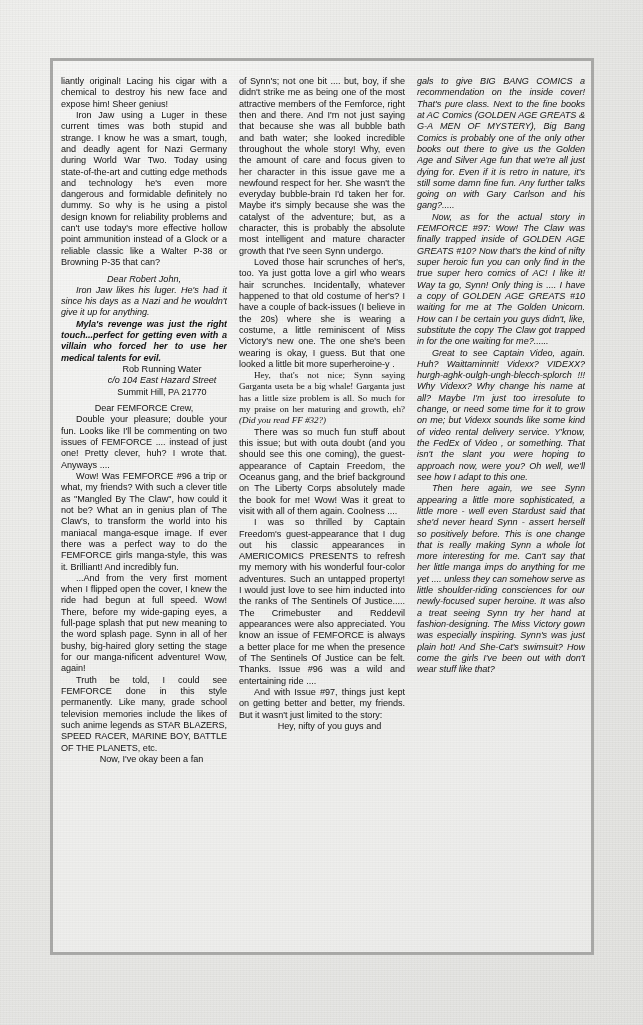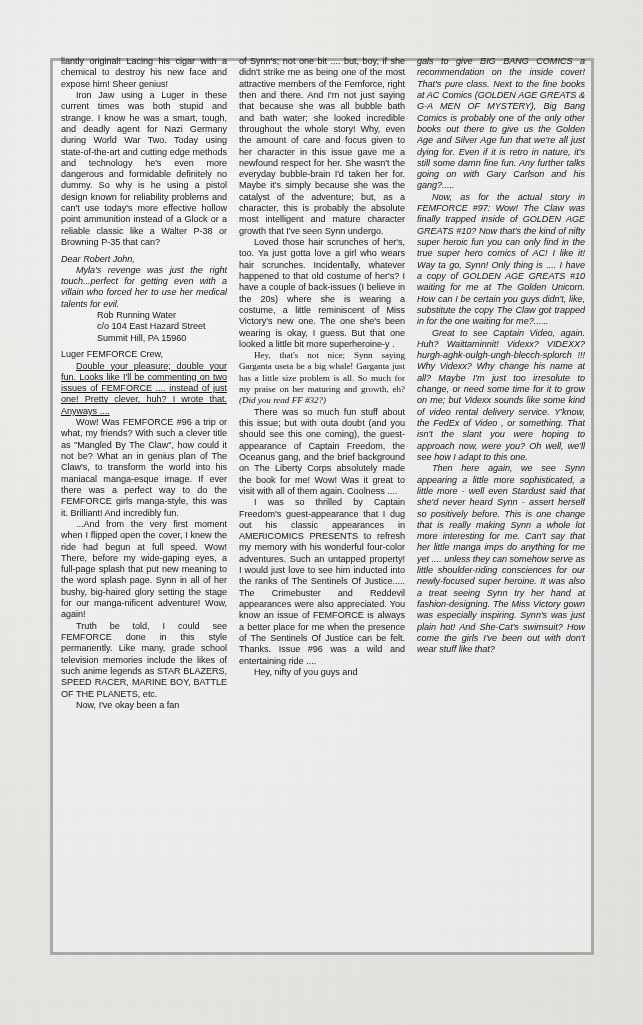--- a/index.html
+++ b/index.html
@@ -37,21 +37,21 @@
     height: 897px;
     border: 3px solid #a9a9a7;
     box-sizing: border-box;
     background: rgba(255,255,255,0.30);
   }
 
   
   #letters-body {
     position: absolute;
     left: 61px;
-    top: 56px;
+    top: 76px;
     width: 524px;
     height: 872px;
     display: flex;
     flex-direction: row;
     justify-content: space-between;
     align-items: flex-start;
   }
   .letter-column {
     width: 166px;
     height: 872px;
@@ -68,21 +68,21 @@
     color: #131313;
     text-align: justify;
     text-justify: inter-word;
     letter-spacing: -0.04px;
     word-spacing: 0.1px;
     -webkit-font-smoothing: none;
   }
   p.para.indent { text-indent: 15px; }
   p.para.gap    { margin-top: 5.2px; }
   p.para.italic { font-style: italic; }
-  p.para.nojust { text-align: left; }
+  p.para.nojust { text-align: center; }
 
   .sig-block p.para { margin: 0; padding-left: 36px; }
 
   
   #scan-noise {
     position: absolute;
     left: 0; top: 0;
     width: 643px; height: 1025px;
     pointer-events: none;
     opacity: 0.40;
@@ -97,40 +97,42 @@
 <div id="page-scan" style="background-color: rgb(238, 238, 236);"></div>
 
 <div id="border-frame" style="border-color: rgb(169, 169, 167);"></div>
 
 <div id="letters-body">
 
   <div class="letter-column col-1">
     <p class="para" style="color: rgb(19, 19, 19);">liantly original! Lacing his cigar with a chemical to destroy his new face and expose him! Sheer genius!</p>
     <p class="para indent" style="color: rgb(19, 19, 19);">Iron Jaw using a Luger in these current times was both stupid and strange. I know he was a smart, tough, and deadly agent for Nazi Germany during World War Two. Today using state-of-the-art and cutting edge methods and technology he's even more dangerous and formidable definitely no dummy. So why is he using a pistol design known for reliability problems and can't use today's more effective hollow point ammunition instead of a Glock or a reliable classic like a Walter P-38 or Browning P-35 that can?</p>
     <p class="para italic gap nojust" style="color: rgb(19, 19, 19);">Dear Robert John,</p>
-    <p class="para italic indent" style="color: rgb(19, 19, 19);">Myla's revenge was just the right touch...perfect for getting even with a villain who forced her to use her medical talents for evil.</p>
+    <p class="para italic indent" style="color: rgb(19, 19, 19);">Iron Jaw likes his luger. He's had it since his days as a Nazi and he wouldn't give it up for anything.</p>
+    <p class="para italic indent" style="color: rgb(19, 19, 19); font-weight: bold;">Myla's revenge was just the right touch...perfect for getting even with a villain who forced her to use her medical talents for evil.</p>
     <div class="sig-block">
       <p class="para nojust gap" style="color: rgb(19, 19, 19);">Rob Running Water</p>
-      <p class="para nojust" style="color: rgb(19, 19, 19);">c/o 104 East Hazard Street</p>
-      <p class="para nojust" style="color: rgb(19, 19, 19);">Summit Hill, PA 15960</p>
+      <p class="para nojust" style="color: rgb(19, 19, 19); font-style: italic;">c/o 104 East Hazard Street</p>
+      <p class="para nojust" style="color: rgb(19, 19, 19);">Summit Hill, PA 21770</p>
     </div>
-    <p class="para nojust gap" style="color: rgb(19, 19, 19);">Luger FEMFORCE Crew,</p>
-    <p class="para indent" style="color: rgb(19, 19, 19); text-decoration: underline;">Double your pleasure; double your fun. Looks like I'll be commenting on two issues of FEMFORCE .... instead of just one! Pretty clever, huh? I wrote that. Anyways ....</p>
+    <p class="para nojust gap" style="color: rgb(19, 19, 19);">Dear FEMFORCE Crew,</p>
+    <p class="para indent" style="color: rgb(19, 19, 19);">Double your pleasure; double your fun. Looks like I'll be commenting on two issues of FEMFORCE .... instead of just one! Pretty clever, huh? I wrote that. Anyways ....</p>
     <p class="para indent" style="color: rgb(19, 19, 19);">Wow! Was FEMFORCE #96 a trip or what, my friends? With such a clever title as "Mangled By The Claw", how could it not be? What an in genius plan of The Claw's, to transform the world into his maniacal manga-esque image. If ever there was a perfect way to do the FEMFORCE girls manga-style, this was it. Brilliant! And incredibly fun.</p>
     <p class="para indent" style="color: rgb(19, 19, 19);">...And from the very first moment when I flipped open the cover, I knew the ride had begun at full speed. Wow! There, before my wide-gaping eyes, a full-page splash that put new meaning to the word splash page. Synn in all of her bushy, big-haired glory setting the stage for our manga-nificent adventure! Wow, again!</p>
     <p class="para indent" style="color: rgb(19, 19, 19);">Truth be told, I could see FEMFORCE done in this style permanently. Like many, grade school television memories include the likes of such anime legends as STAR BLAZERS, SPEED RACER, MARINE BOY, BATTLE OF THE PLANETS, etc.</p>
     <p class="para indent nojust" style="color: rgb(19, 19, 19);">Now, I've okay been a fan</p>
   </div>
 
   <div class="letter-column col-2">
     <p class="para" style="color: rgb(19, 19, 19);">of Synn's; not one bit .... but, boy, if she didn't strike me as being one of the most attractive members of the Femforce, right then and there. And I'm not just saying that because she was all bubble bath and bath water; she looked incredible throughout the whole story! Why, even the amount of care and focus given to her character in this issue gave me a newfound respect for her. She wasn't the everyday bubble-brain I'd taken her for. Maybe it's simply because she was the catalyst of the adventure; but, as a character, this is probably the absolute most intelligent and mature character growth that I've seen Synn undergo.</p>
     <p class="para indent" style="color: rgb(19, 19, 19);">Loved those hair scrunches of her's, too. Ya just gotta love a girl who wears hair scrunches. Incidentally, whatever happened to that old costume of her's? I have a couple of back-issues (I believe in the 20s) where she is wearing a costume, a little reminiscent of Miss Victory's new one. The one she's been wearing is okay, I guess. But that one looked a little bit more superheroine-y .</p>
     <p class="para indent" style="color: rgb(19, 19, 19); font-family: Liberation Serif, serif;"><span>Hey, that's not nice; Synn saying Garganta useta be a big whale! Garganta just has a little size problem is all. So much for my praise on her maturing and growth, eh? </span><span class="italic" style="font-style:italic">(Did you read FF #32?)</span></p>
     <p class="para indent" style="color: rgb(19, 19, 19);">There was so much fun stuff about this issue; but with outa doubt (and you should see this one coming), the guest-appearance of Captain Freedom, the Oceanus gang, and the brief background on The Liberty Corps absolutely made the book for me! Wow! Was it great to visit with all of them again. Coolness ....</p>
     <p class="para indent" style="color: rgb(19, 19, 19);">I was so thrilled by Captain Freedom's guest-appearance that I dug out his classic appearances in AMERICOMICS PRESENTS to refresh my memory with his wonderful four-color adventures. Such an untapped property! I would just love to see him inducted into the ranks of The Sentinels Of Justice..... The Crimebuster and Reddevil appearances were also appreciated. You know an issue of FEMFORCE is always a better place for me when the presence of The Sentinels Of Justice can be felt. Thanks. Issue #96 was a wild and entertaining ride ....</p>
+    <p class="para indent" style="color: rgb(19, 19, 19);">And with Issue #97, things just kept on getting better and better, my friends. But it wasn't just limited to the story:</p>
     <p class="para indent nojust" style="color: rgb(19, 19, 19);">Hey, nifty of you guys and</p>
   </div>
 
   <div class="letter-column col-3">
     <p class="para" style="color: rgb(19, 19, 19);">gals to give BIG BANG COMICS a recommendation on the inside cover! That's pure class. Next to the fine books at AC Comics (GOLDEN AGE GREATS &amp; G-A MEN OF MYSTERY), Big Bang Comics is probably one of the only other books out there to give us the Golden Age and Silver Age fun that we're all just dying for. Even if it is retro in nature, it's still some damn fine fun. Any further talks  going on with Gary Carlson and his gang?.....</p>
     <p class="para indent" style="color: rgb(19, 19, 19);">Now, as for the actual story in FEMFORCE #97: Wow! The Claw was finally trapped inside of GOLDEN AGE GREATS #10? Now that's the kind of nifty super heroic fun you can only find in the true super hero comics of AC! I like it! Way ta go, Synn! Only thing is .... I have a copy of GOLDEN AGE GREATS #10 waiting for me at The Golden Unicorn. How can I be certain you guys didn't, like, substitute the copy The Claw got trapped in for the one waiting for me?......</p>
     <p class="para indent" style="color: rgb(19, 19, 19);">Great to see Captain Video, again. Huh? Waittaminnit! Videxx? VIDEXX? hurgh-aghk-oulgh-ungh-blecch-splorch !!! Why Videxx? Why change his name at all? Maybe I'm just too irresolute to change, or need some time for it to grow on me; but Videxx sounds like some kind of video rental delivery service. Y'know, the FedEx of Video , or something. That isn't the slant you were hoping to approach now, were you? Oh well, we'll see how I adapt to this one.</p>
     <p class="para indent" style="color: rgb(19, 19, 19);">Then here again, we see Synn appearing a little more sophisticated, a little more - well even Stardust said that she'd never heard Synn - assert herself so positively before. This is one change that is really making Synn a whole lot more interesting for me. Can't say that her little manga imps do anything for me yet .... unless they can somehow serve as little shoulder-riding consciences for our newly-focused super heroine. It was also a treat seeing Synn try her hand at fashion-designing. The Miss Victory gown was especially inspiring. Synn's was just plain hot! And She-Cat's swimsuit? How come the girls I've been out with don't wear stuff like that?</p>
   </div>
 

